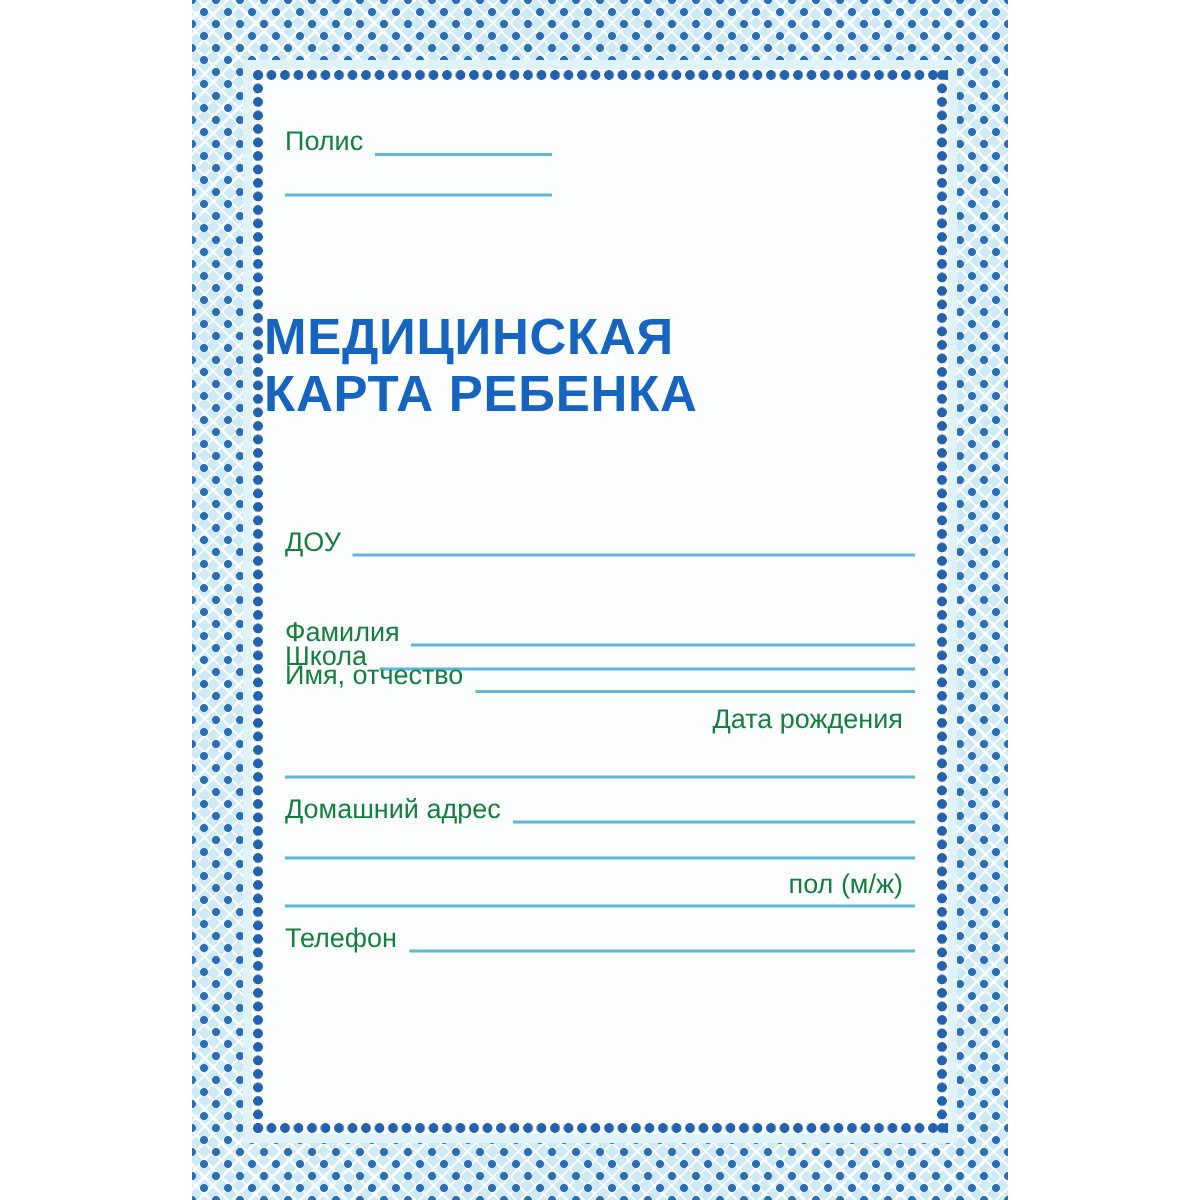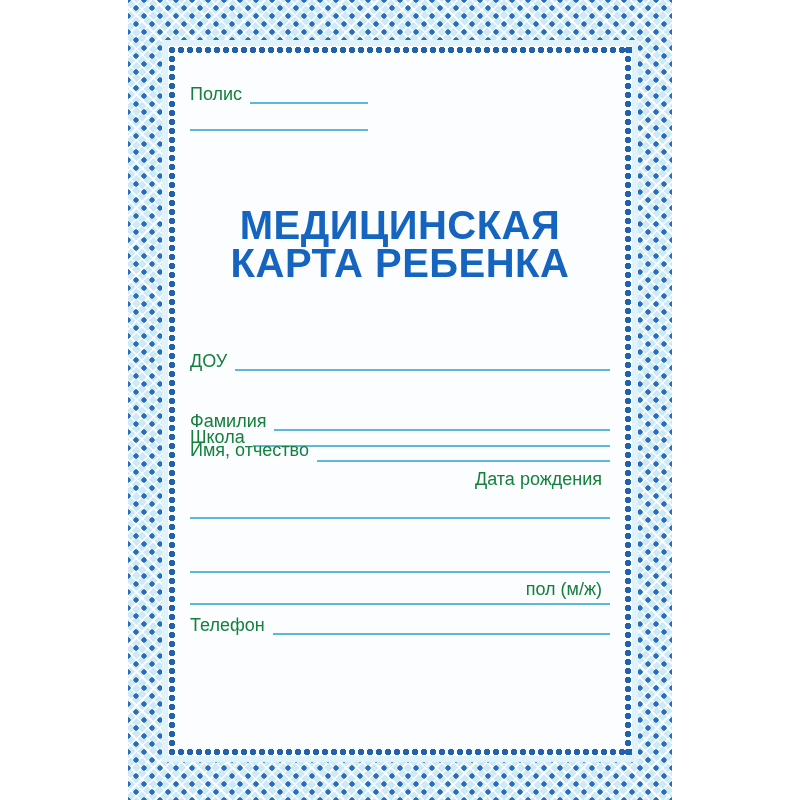--- a/index.html
+++ b/index.html
@@ -62,22 +62,22 @@
   .r-name{top:385px;align-items:center;}
   .r-birth{top:415px;flex-direction:column;}
   .r-cert{top:443px;}
   .r-address{top:473px;}
   .lo-extra1{top:517px;}
   .lo-extra2{top:549px;}
   .r-phone{top:559px;}
   
   .title{
     position:absolute;left:0;right:0;top:152px;
-    text-align:center;color:#1565c0;font-weight:bold;
-    font-size:40px;line-height:38px;letter-spacing:.5px;
+    text-align:left;color:#1565c0;font-weight:bold;
+    font-size:34px;line-height:38px;letter-spacing:.5px;
   }
 </style>
 </head>
 <body>
 
 <div class="sheet">
   <div class="frame">
     <div class="ds t"></div>
     <div class="ds b"></div>
     <div class="ds l"></div>
@@ -120,20 +120,24 @@
         <span class="lbl">Дата рождения</span>
         <div class="ln short"></div>
         <span class="lbl mid">пол (м/ж)</span>
         <div class="ln"></div>
       </div>
 
       <div class="row r-cert">
         <div class="ln"></div>
       </div>
 
+      <div class="row r-address">
+        <span class="lbl">Домашний адрес</span>
+        <div class="ln"></div>
+      </div>
 
       <div class="lineonly lo-extra1"></div>
       <div class="lineonly lo-extra2"></div>
 
       <div class="row r-phone">
         <span class="lbl">Телефон</span>
         <div class="ln"></div>
       </div>
 
     </div>

